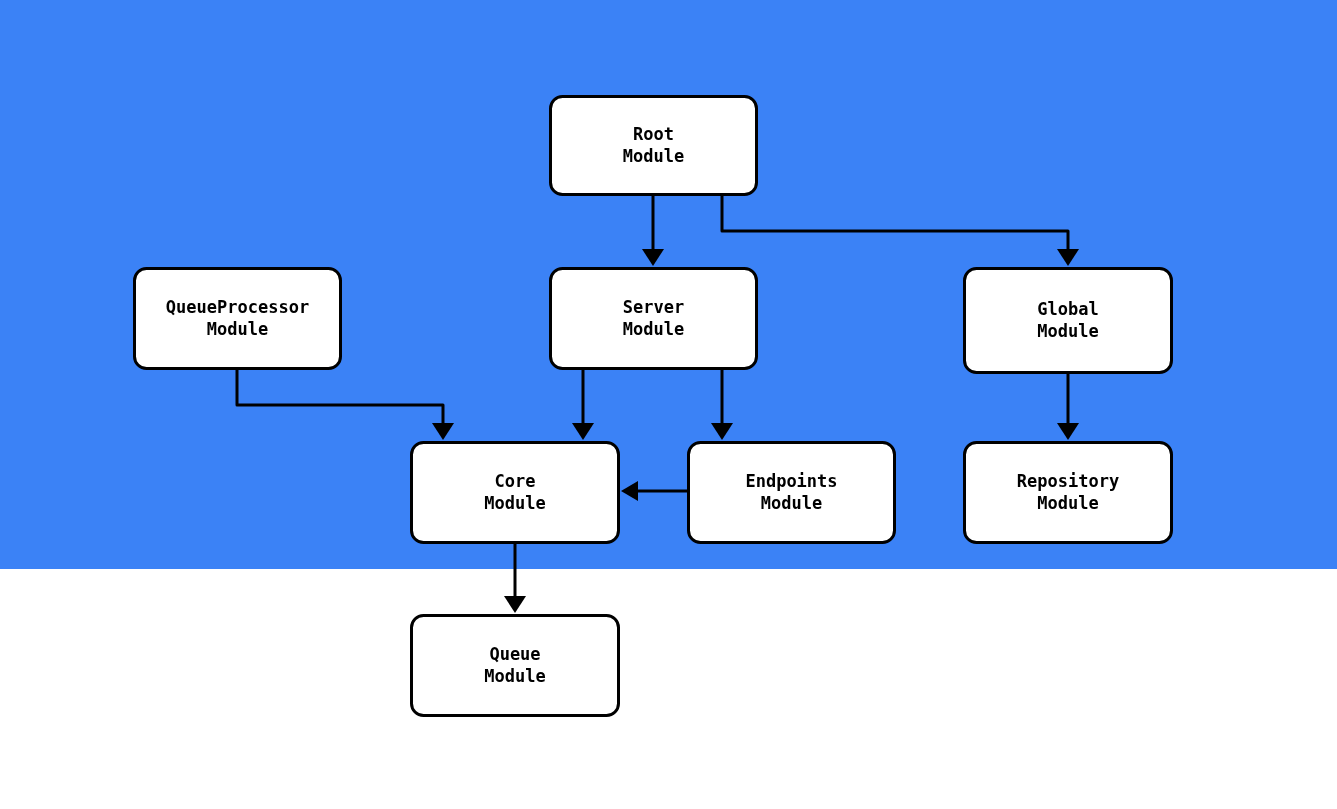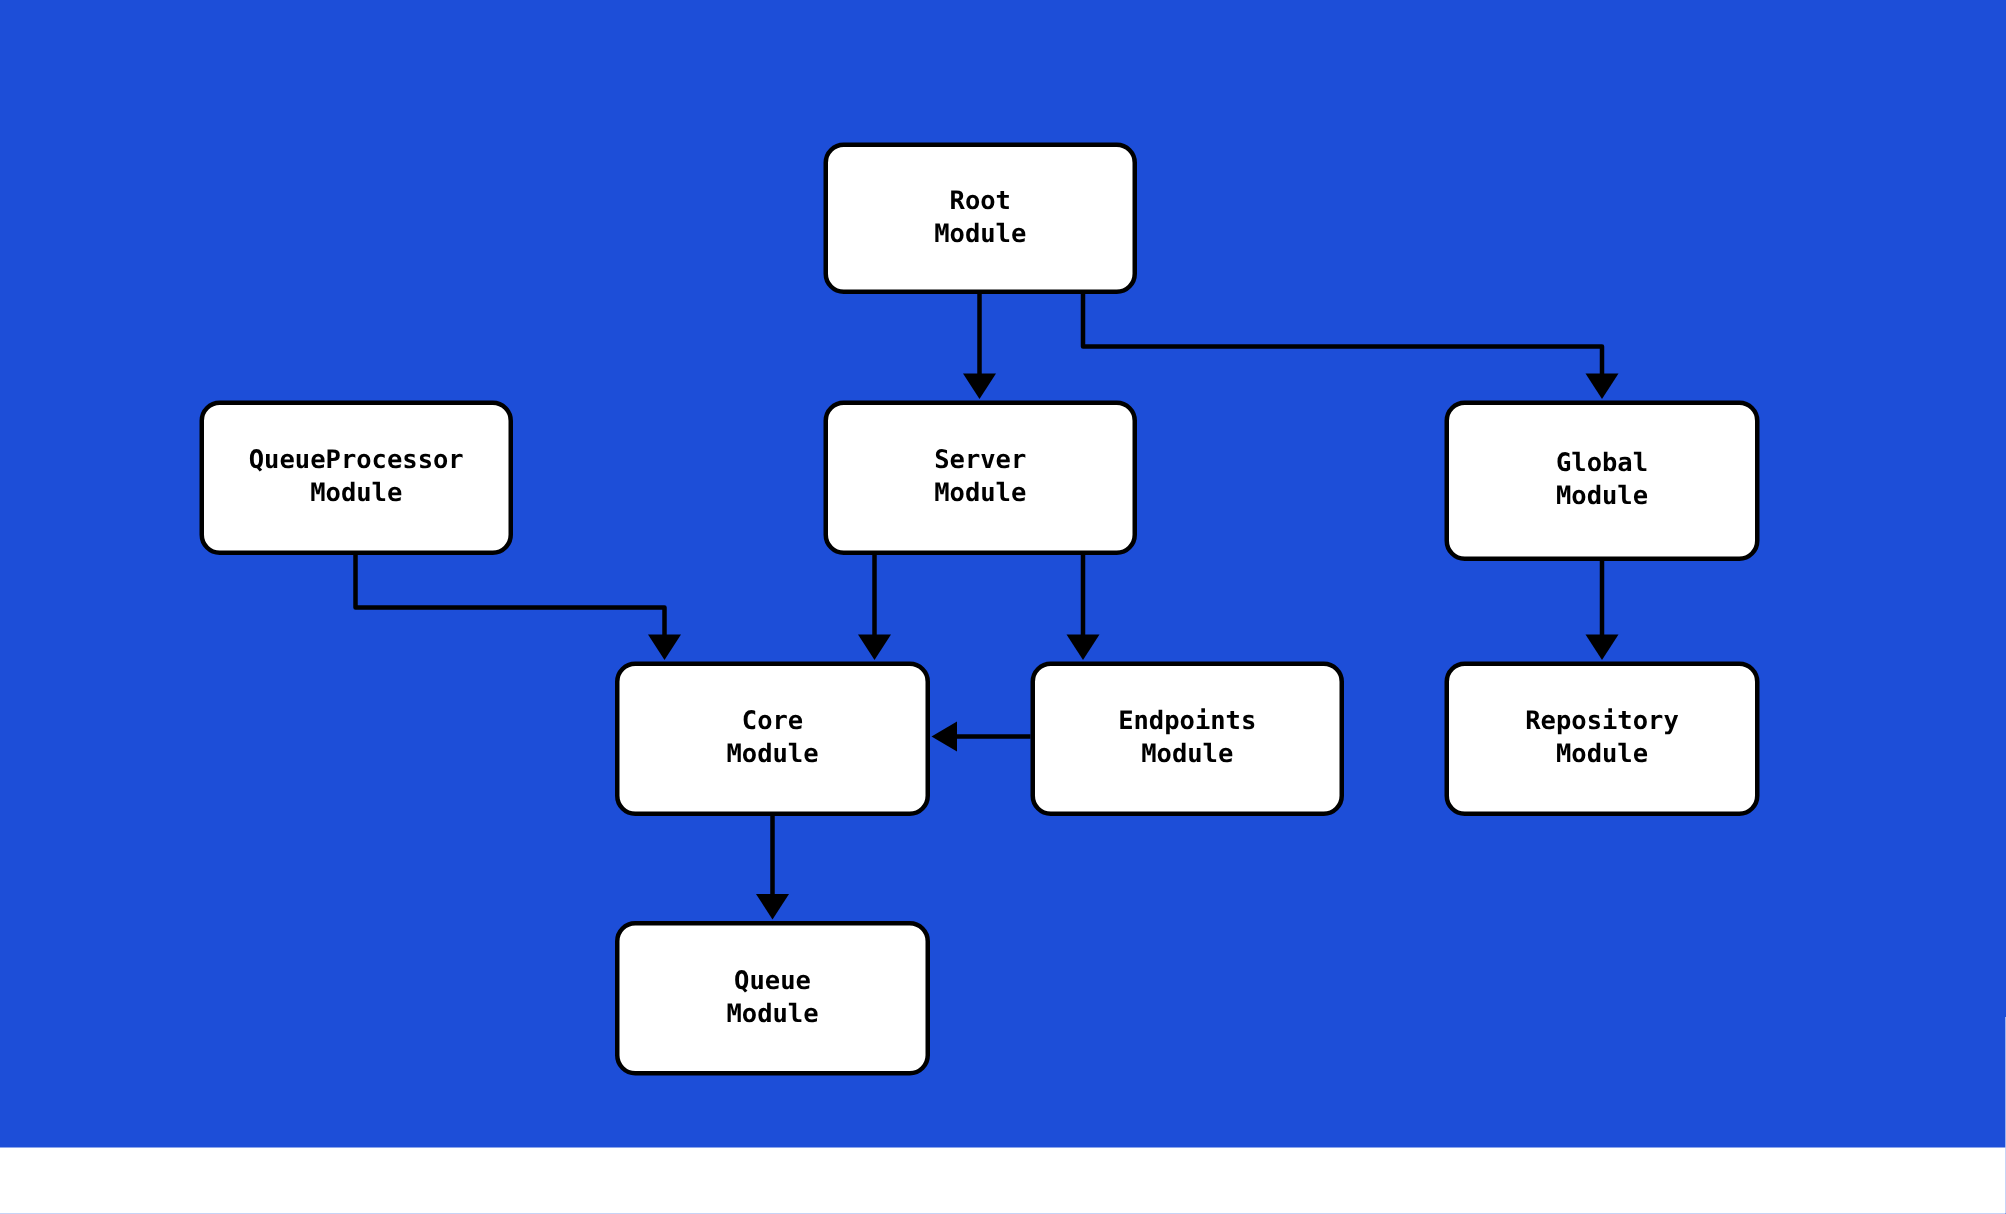--- a/index.html
+++ b/index.html
@@ -9,22 +9,22 @@
   }
   body {
     width: 1337px;
     height: 809px;
     overflow: hidden;
     font-family: "DejaVu Sans Mono", monospace;
   }
   #diagram-root {
     position: relative;
     width: 1337px;
-    height: 765px;
-    background: #1d4ed8;
+    height: 569px;
+    background: #3b82f6;
   }
   svg#diagram-canvas {
     display: block;
     width: 1337px;
     height: 809px;
   }
   .node-box {
     fill: #ffffff;
     stroke: #000000;
     stroke-width: 3;

